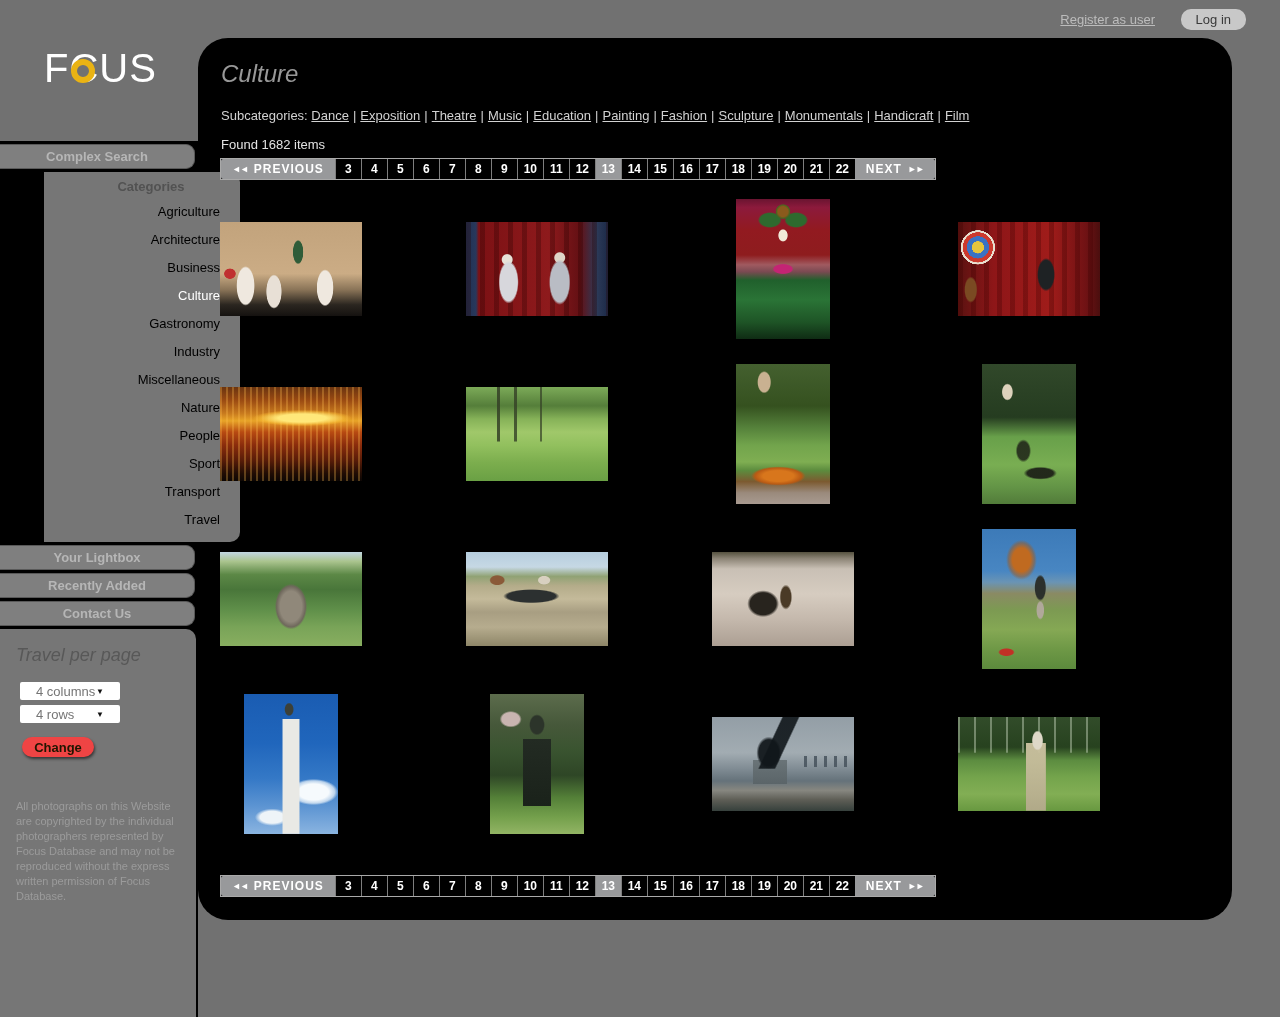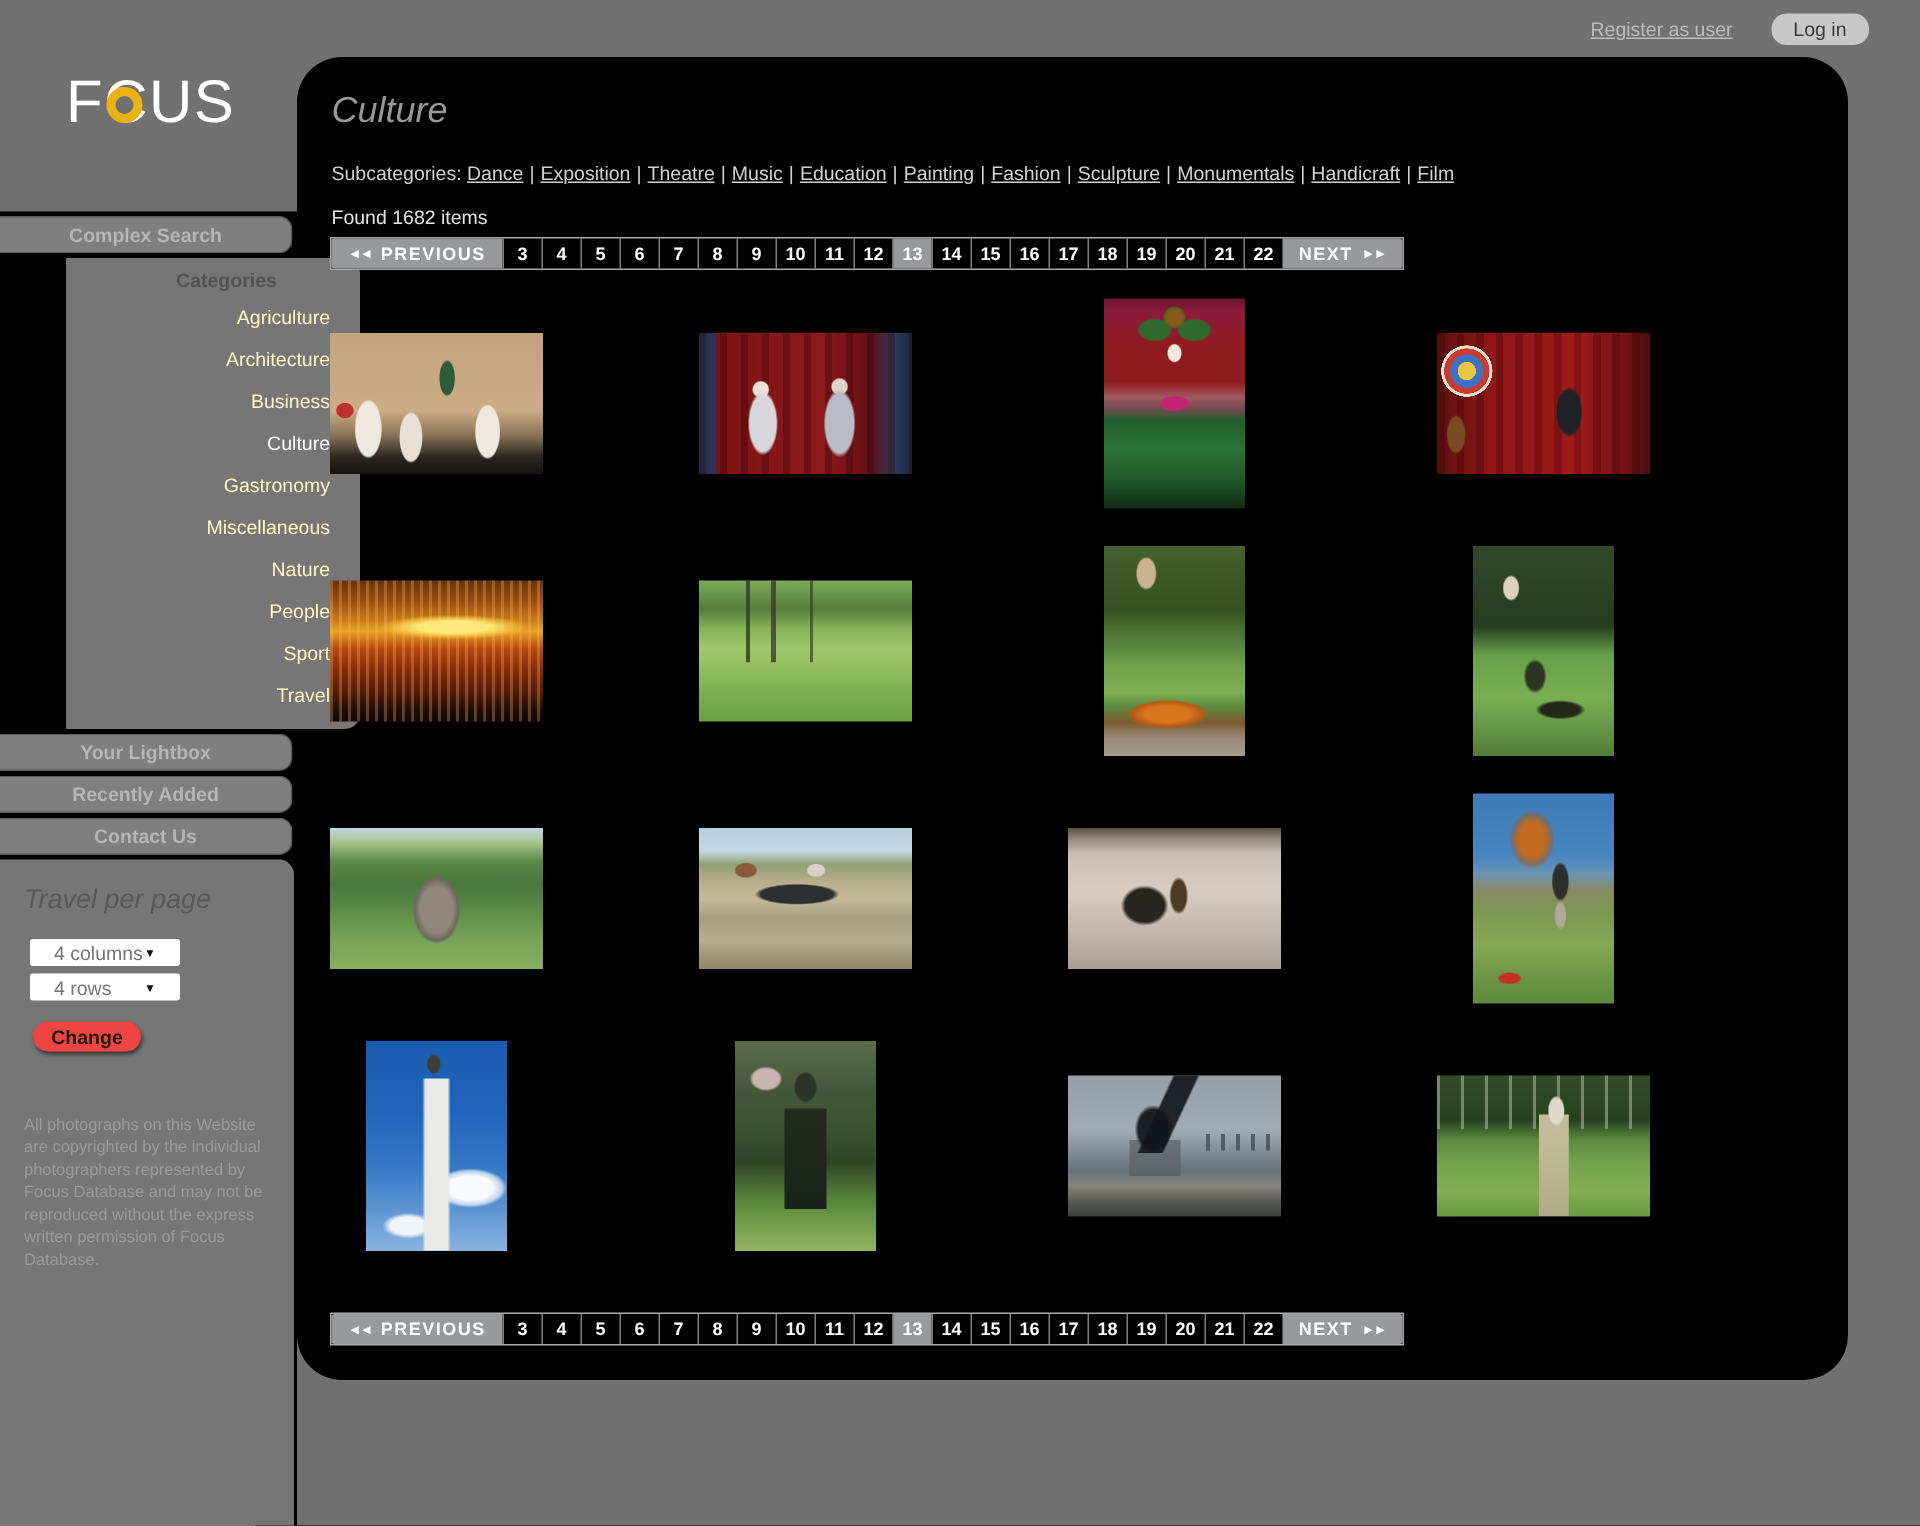--- a/index.html
+++ b/index.html
@@ -61,21 +61,21 @@
     padding:6px 0 8px;
     margin-left:44px;
   }
   .cat-title {
     text-align:center; padding-left:18px;
     color:#525252; font-size:13px; font-weight:bold;
     line-height:18px; margin-bottom:2px;
   }
   .cat-item {
     text-align:right; padding-right:20px;
-    color:#fef9c3; font-size:13px; line-height:28px; cursor:pointer;
+    color:#000000; font-size:13px; line-height:28px; cursor:pointer;
   }
   .cat-item.active { color:#ffffff; }
   .bottom-panel {
     margin-top:3px; width:196px; flex:1;
     background:#767676; border-radius:0 10px 0 0;
     padding:14px 16px 0;
   }
   .ipp-title { color:#585858; font-size:18px; font-style:italic; margin:2px 0 16px; }
   .fake-select {
     width:100px; height:18px; margin:0 0 5px 4px;
@@ -250,24 +250,26 @@
 <div class="side-rail">
   <div class="side-tab">Complex Search</div>
   <div class="cat-panel">
     <div class="cat-title">Categories</div>
     <div id="cat-list">
         <div class="cat-item">Agriculture</div>
         <div class="cat-item">Architecture</div>
         <div class="cat-item">Business</div>
         <div class="cat-item active">Culture</div>
         <div class="cat-item">Gastronomy</div>
+        <div class="cat-item">Industry</div>
         <div class="cat-item">Miscellaneous</div>
         <div class="cat-item">Nature</div>
         <div class="cat-item">People</div>
         <div class="cat-item">Sport</div>
+        <div class="cat-item">Transport</div>
         <div class="cat-item">Travel</div>
       </div>
   </div>
   <div id="side-tabs" style="display:contents;"><div class="side-tab">Your Lightbox</div><div class="side-tab">Recently Added</div><div class="side-tab">Contact Us</div></div>
   <div class="bottom-panel">
     <div class="ipp-title">Travel per page</div>
     <div class="fake-select">
       <span>4 columns</span>
       <span class="arrow">▼</span>
     </div>

